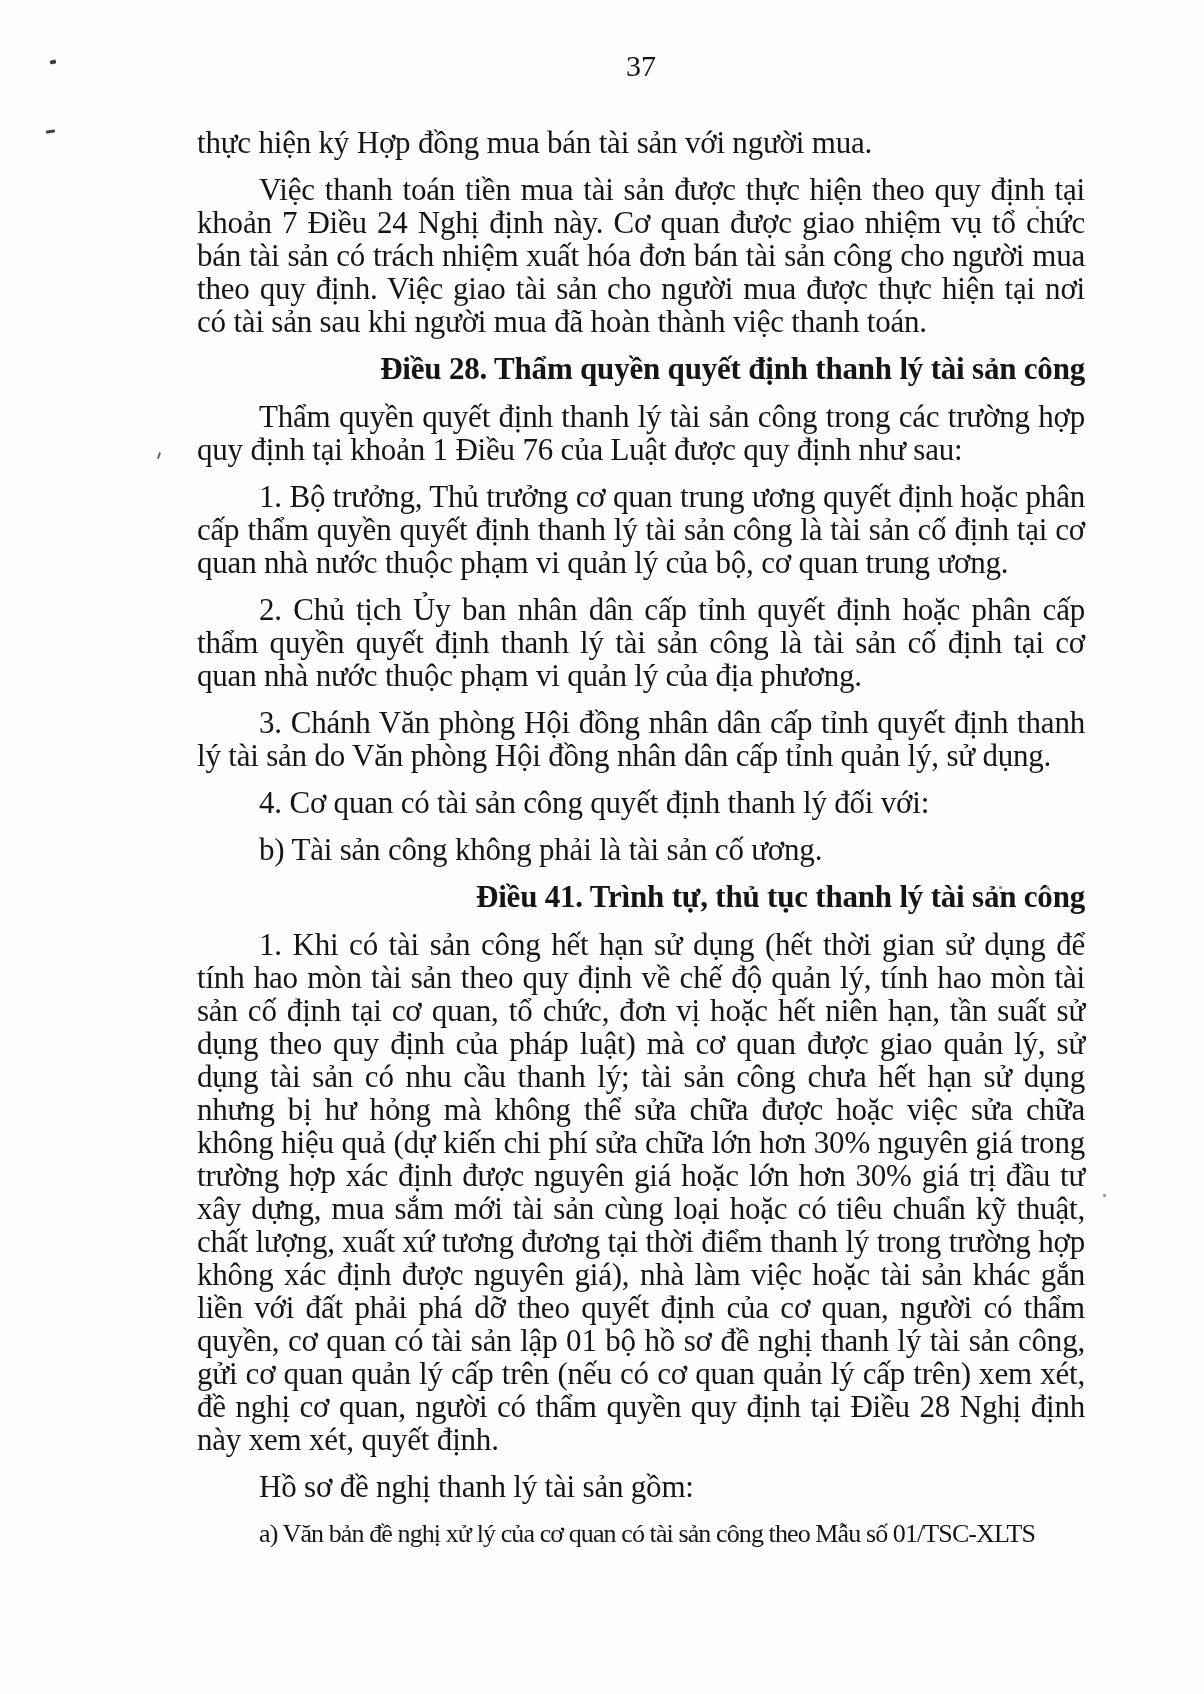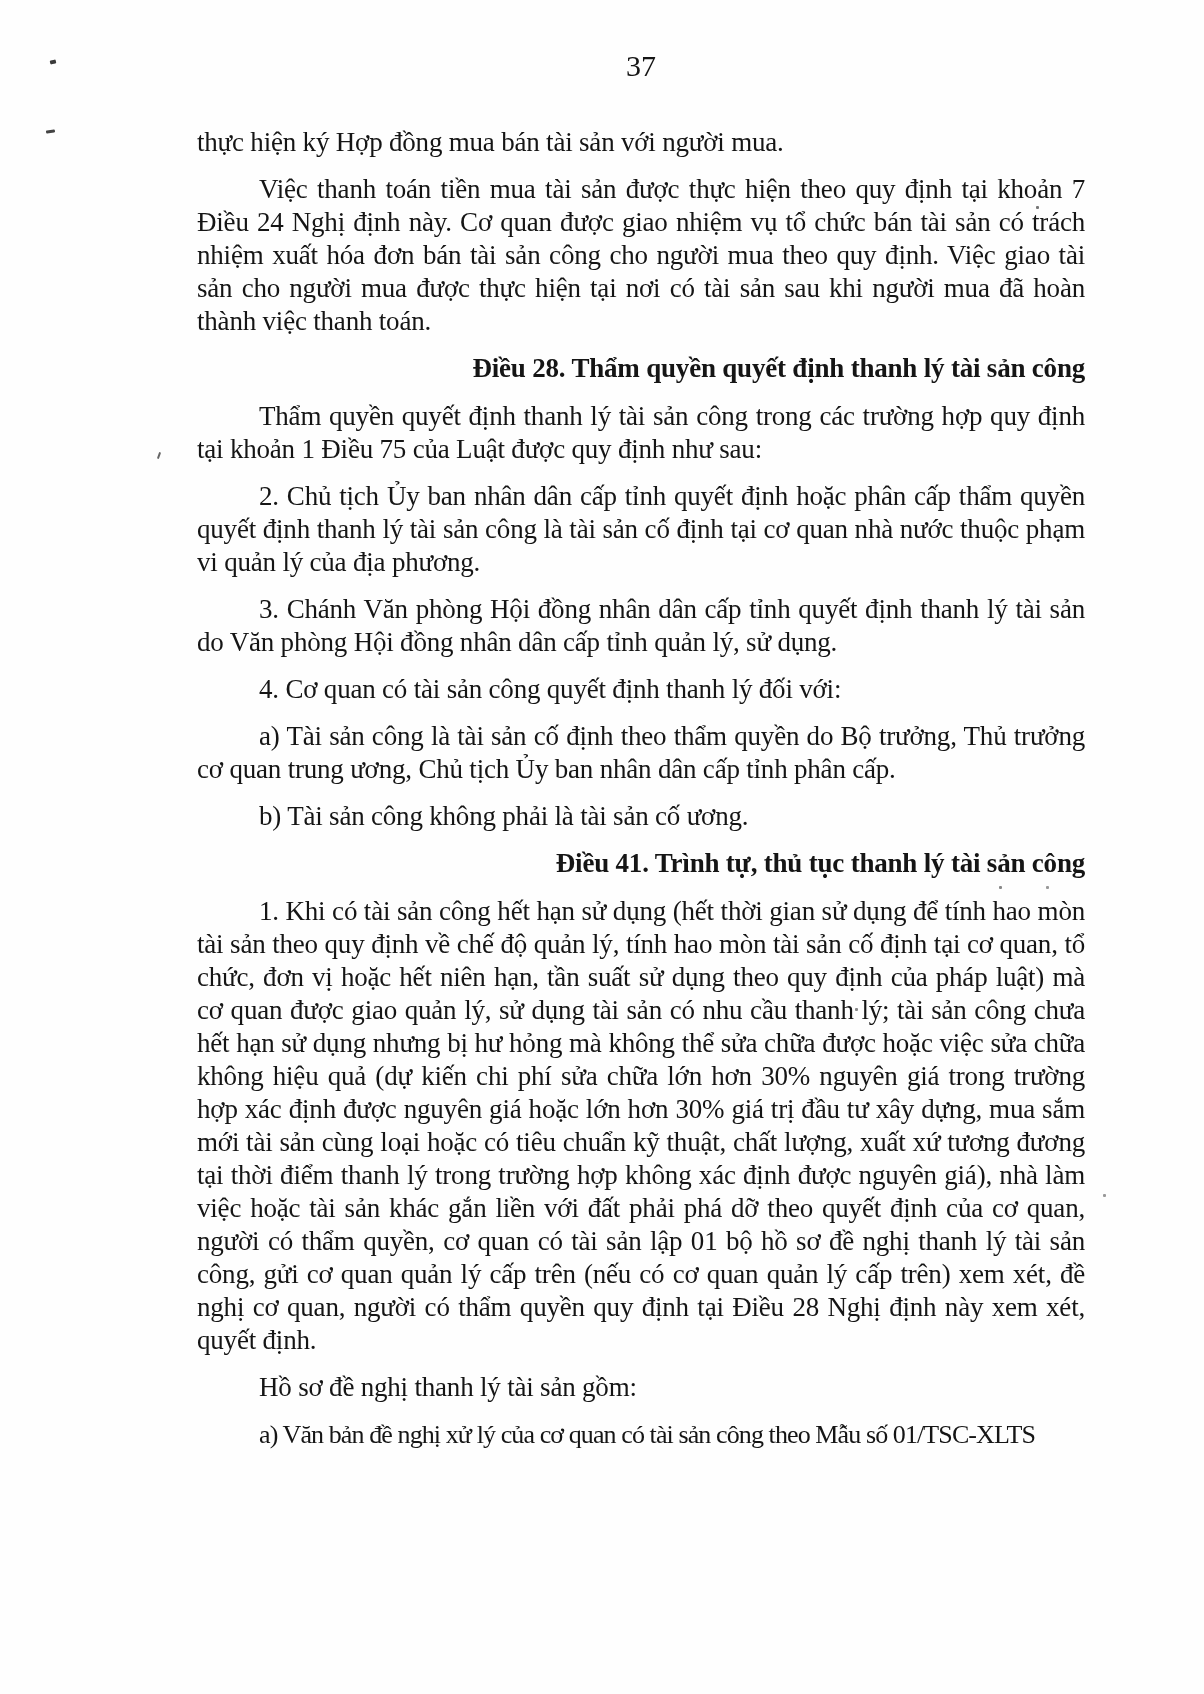--- a/index.html
+++ b/index.html
@@ -26,21 +26,21 @@
     line-height: 32px;
   }
   .content {
     position: absolute;
     top: 126px;
     left: 197px;
     width: 888px;
   }
   .content p {
     margin: 0 0 14px 0;
-    font-size: 27px;
+    font-size: 31px;
     line-height: 33px;
     letter-spacing: -0.2px;
     text-align: justify;
     text-indent: 62px;
   }
   .content p.noindent {
     text-indent: 0;
   }
   .content p.heading {
     font-weight: bold;
@@ -76,30 +76,30 @@
 
   <div class="page-number">37</div>
 
   <div class="content">
     <p class="body noindent">thực hiện ký Hợp đồng mua bán tài sản với người mua.</p>
 
     <p class="body">Việc thanh toán tiền mua tài sản được thực hiện theo quy định tại khoản 7 Điều 24 Nghị định này. Cơ quan được giao nhiệm vụ tổ chức bán tài sản có trách nhiệm xuất hóa đơn bán tài sản công cho người mua theo quy định. Việc giao tài sản cho người mua được thực hiện tại nơi có tài sản sau khi người mua đã hoàn thành việc thanh toán.</p>
 
     <p class="heading">Điều 28. Thẩm quyền quyết định thanh lý tài sản công</p>
 
-    <p class="body">Thẩm quyền quyết định thanh lý tài sản công trong các trường hợp quy định tại khoản 1 Điều 75 của Luật được quy định như sau:</p>
+    <p class="body">Thẩm quyền quyết định thanh lý tài sản công trong các trường hợp quy định tại khoản 1 Điều 76 của Luật được quy định như sau:</p>
 
+    <p class="body">1. Bộ trưởng, Thủ trưởng cơ quan trung ương quyết định hoặc phân cấp thẩm quyền quyết định thanh lý tài sản công là tài sản cố định tại cơ quan nhà nước thuộc phạm vi quản lý của bộ, cơ quan trung ương.</p>
 
     <p class="body">2. Chủ tịch Ủy ban nhân dân cấp tỉnh quyết định hoặc phân cấp thẩm quyền quyết định thanh lý tài sản công là tài sản cố định tại cơ quan nhà nước thuộc phạm vi quản lý của địa phương.</p>
 
     <p class="body">3. Chánh Văn phòng Hội đồng nhân dân cấp tỉnh quyết định thanh lý tài sản do Văn phòng Hội đồng nhân dân cấp tỉnh quản lý, sử dụng.</p>
 
     <p class="body">4. Cơ quan có tài sản công quyết định thanh lý đối với:</p>
 
-    <p class="body">a) Tài sản công là tài sản cố định theo thẩm quyền do Bộ trưởng, Thủ trưởng cơ quan trung ương, Chủ tịch Ủy ban nhân dân cấp tỉnh phân cấp.</p>
 
     <p class="body">b) Tài sản công không phải là tài sản cố ương.</p>
 
     <p class="heading">Điều 41. Trình tự, thủ tục thanh lý tài sản công</p>
 
     <p class="body">1. Khi có tài sản công hết hạn sử dụng (hết thời gian sử dụng để tính hao mòn tài sản theo quy định về chế độ quản lý, tính hao mòn tài sản cố định tại cơ quan, tổ chức, đơn vị hoặc hết niên hạn, tần suất sử dụng theo quy định của pháp luật) mà cơ quan được giao quản lý, sử dụng tài sản có nhu cầu thanh lý; tài sản công chưa hết hạn sử dụng nhưng bị hư hỏng mà không thể sửa chữa được hoặc việc sửa chữa không hiệu quả (dự kiến chi phí sửa chữa lớn hơn 30% nguyên giá trong trường hợp xác định được nguyên giá hoặc lớn hơn 30% giá trị đầu tư xây dựng, mua sắm mới tài sản cùng loại hoặc có tiêu chuẩn kỹ thuật, chất lượng, xuất xứ tương đương tại thời điểm thanh lý trong trường hợp không xác định được nguyên giá), nhà làm việc hoặc tài sản khác gắn liền với đất phải phá dỡ theo quyết định của cơ quan, người có thẩm quyền, cơ quan có tài sản lập 01 bộ hồ sơ đề nghị thanh lý tài sản công, gửi cơ quan quản lý cấp trên (nếu có cơ quan quản lý cấp trên) xem xét, đề nghị cơ quan, người có thẩm quyền quy định tại Điều 28 Nghị định này xem xét, quyết định.</p>
 
     <p class="body">Hồ sơ đề nghị thanh lý tài sản gồm:</p>
 
     <p class="body condensed">a) Văn bản đề nghị xử lý của cơ quan có tài sản công theo Mẫu số 01/TSC-XLTS</p>

